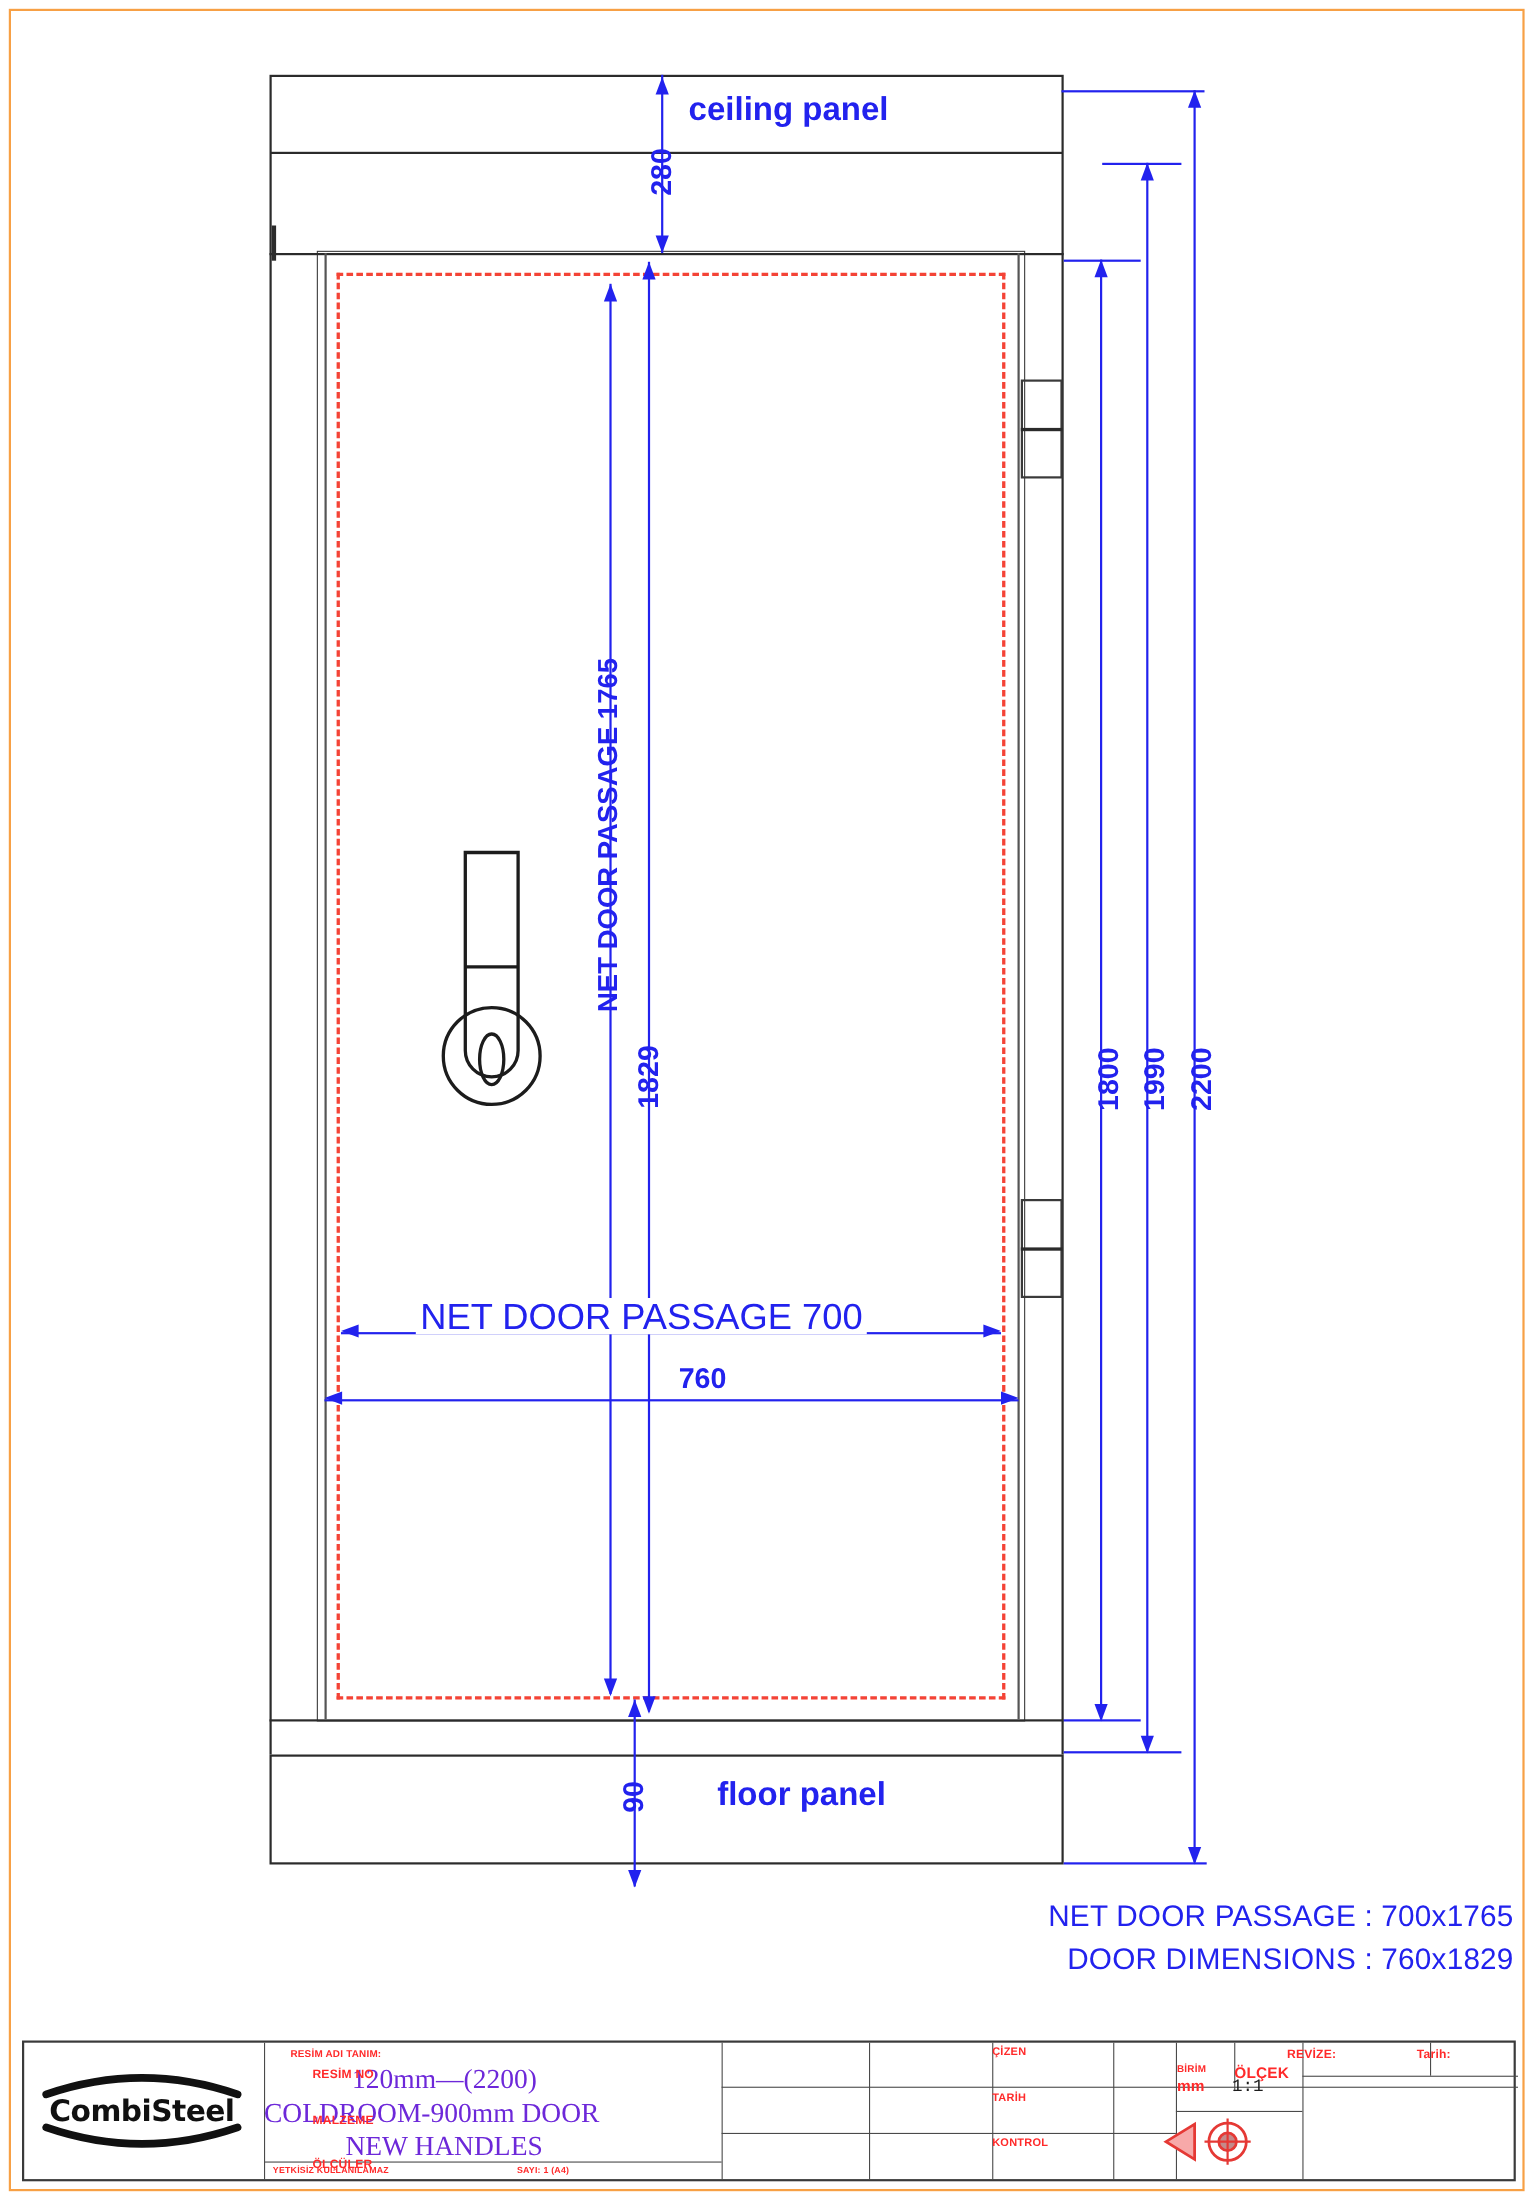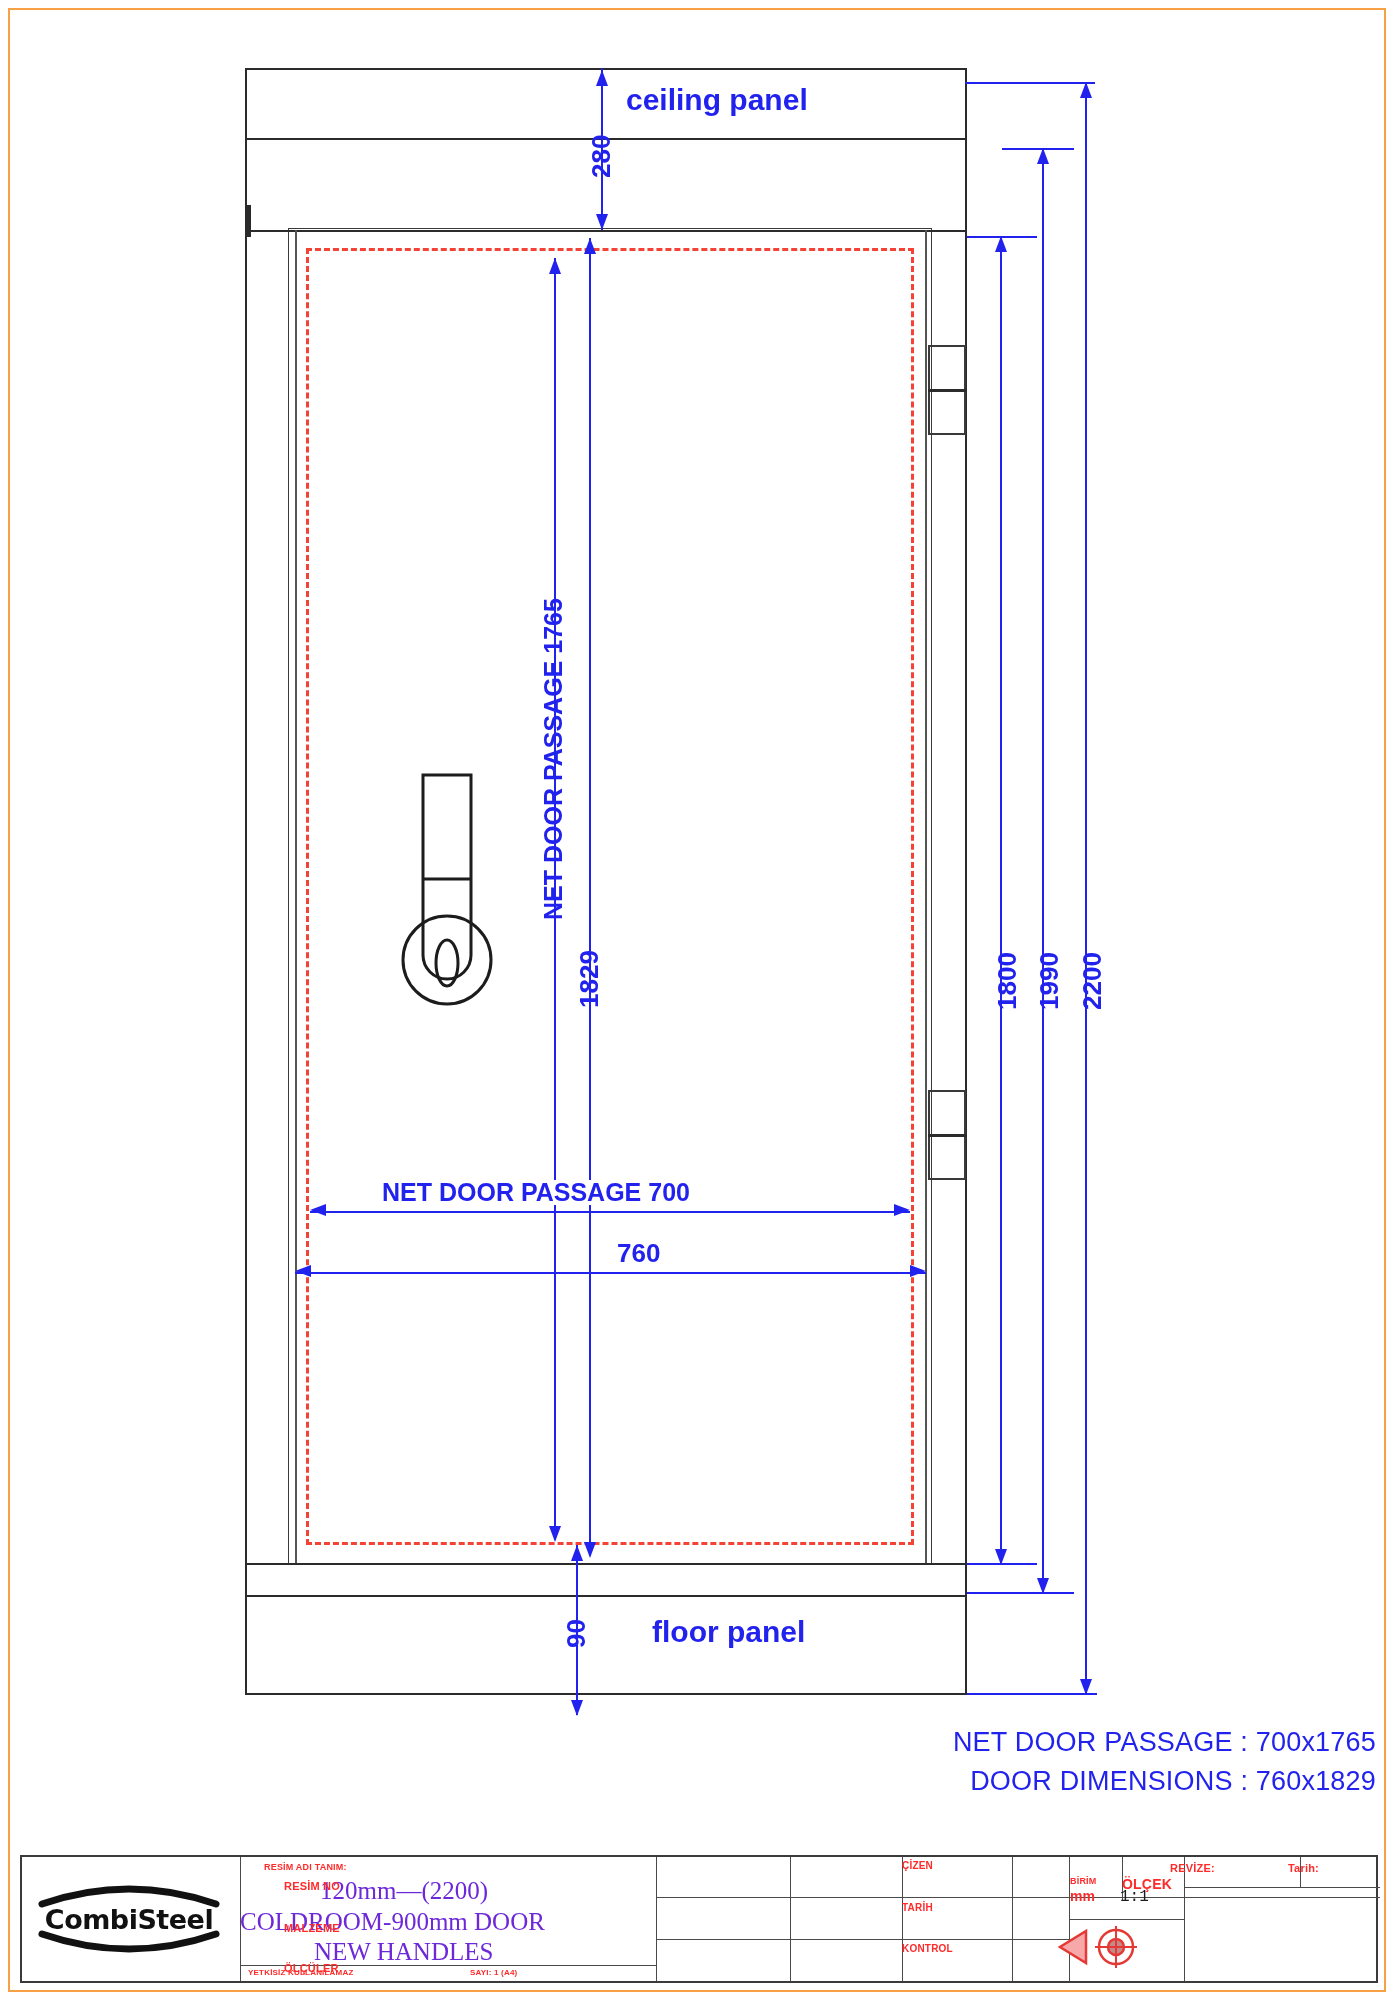--- a/index.html
+++ b/index.html
@@ -131,21 +131,21 @@
   <div class="btxt rot" style="left:541px;top:920px;font-size:25px;font-weight:bold;">NET DOOR PASSAGE 1765</div>
 
   <div class="bl-v" style="left:589px;top:238px;height:1318px;"></div>
   <div class="ar ar-up" style="left:584px;top:238px;"></div>
   <div class="ar ar-dn" style="left:584px;top:1542px;"></div>
   <div class="btxt rot" style="left:576px;top:1008px;font-size:26px;font-weight:bold;">1829</div>
 
   <div class="bl-h" style="left:310px;top:1211px;width:600px;"></div>
   <div class="ar ar-lf" style="left:310px;top:1204px;"></div>
   <div class="ar ar-rt" style="left:894px;top:1204px;"></div>
-  <div class="btxt" style="left:378px;top:1180px;font-size:25px;font-weight:bold;background:#fff;padding:0 4px;">NET DOOR PASSAGE 700</div>
+  <div class="btxt" style="left:378px;top:1180px;font-size:33px;font-weight:normal;background:#fff;padding:0 4px;">NET DOOR PASSAGE 700</div>
 
   <div class="bl-h" style="left:295px;top:1272px;width:631px;"></div>
   <div class="ar ar-lf" style="left:295px;top:1265px;"></div>
   <div class="ar ar-rt" style="left:910px;top:1265px;"></div>
   <div class="btxt" style="left:612px;top:1240px;font-size:26px;font-weight:bold;background:#fff;padding:0 5px;">760</div>
 
   <div class="bl-h" style="left:965px;top:82px;width:130px;"></div>
   <div class="bl-h" style="left:1002px;top:148px;width:72px;"></div>
   <div class="bl-h" style="left:967px;top:236px;width:70px;"></div>
 

